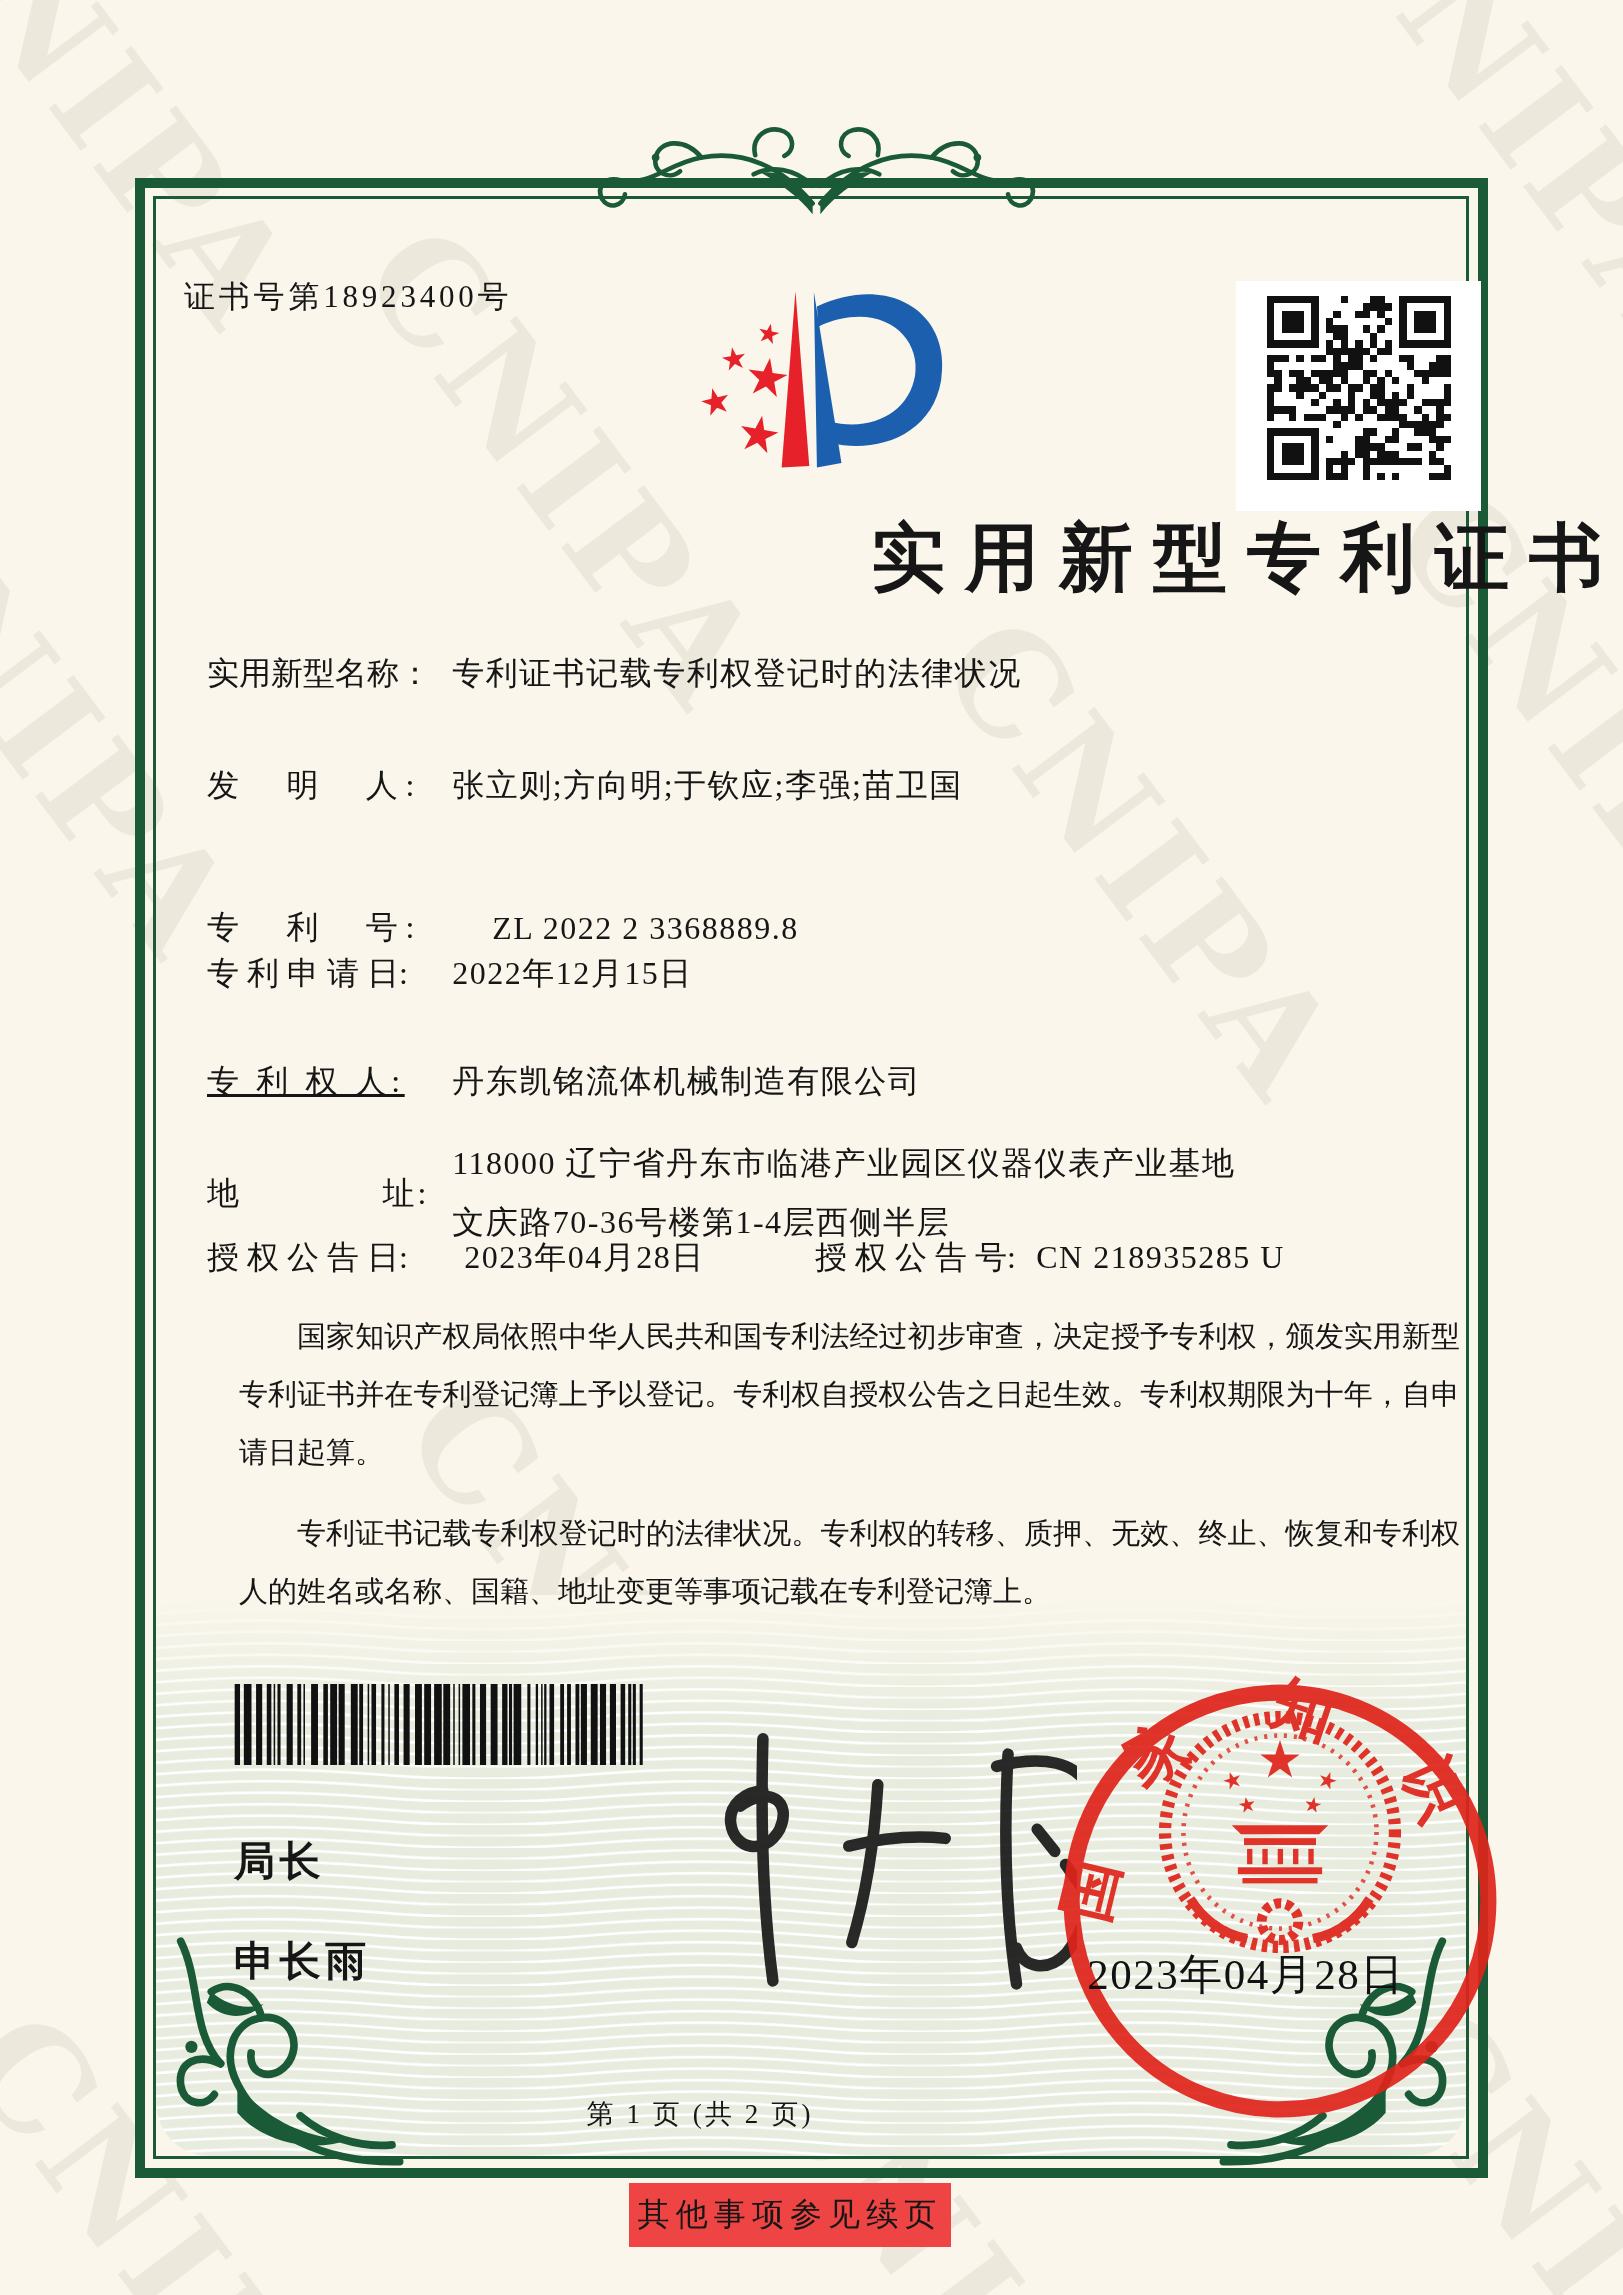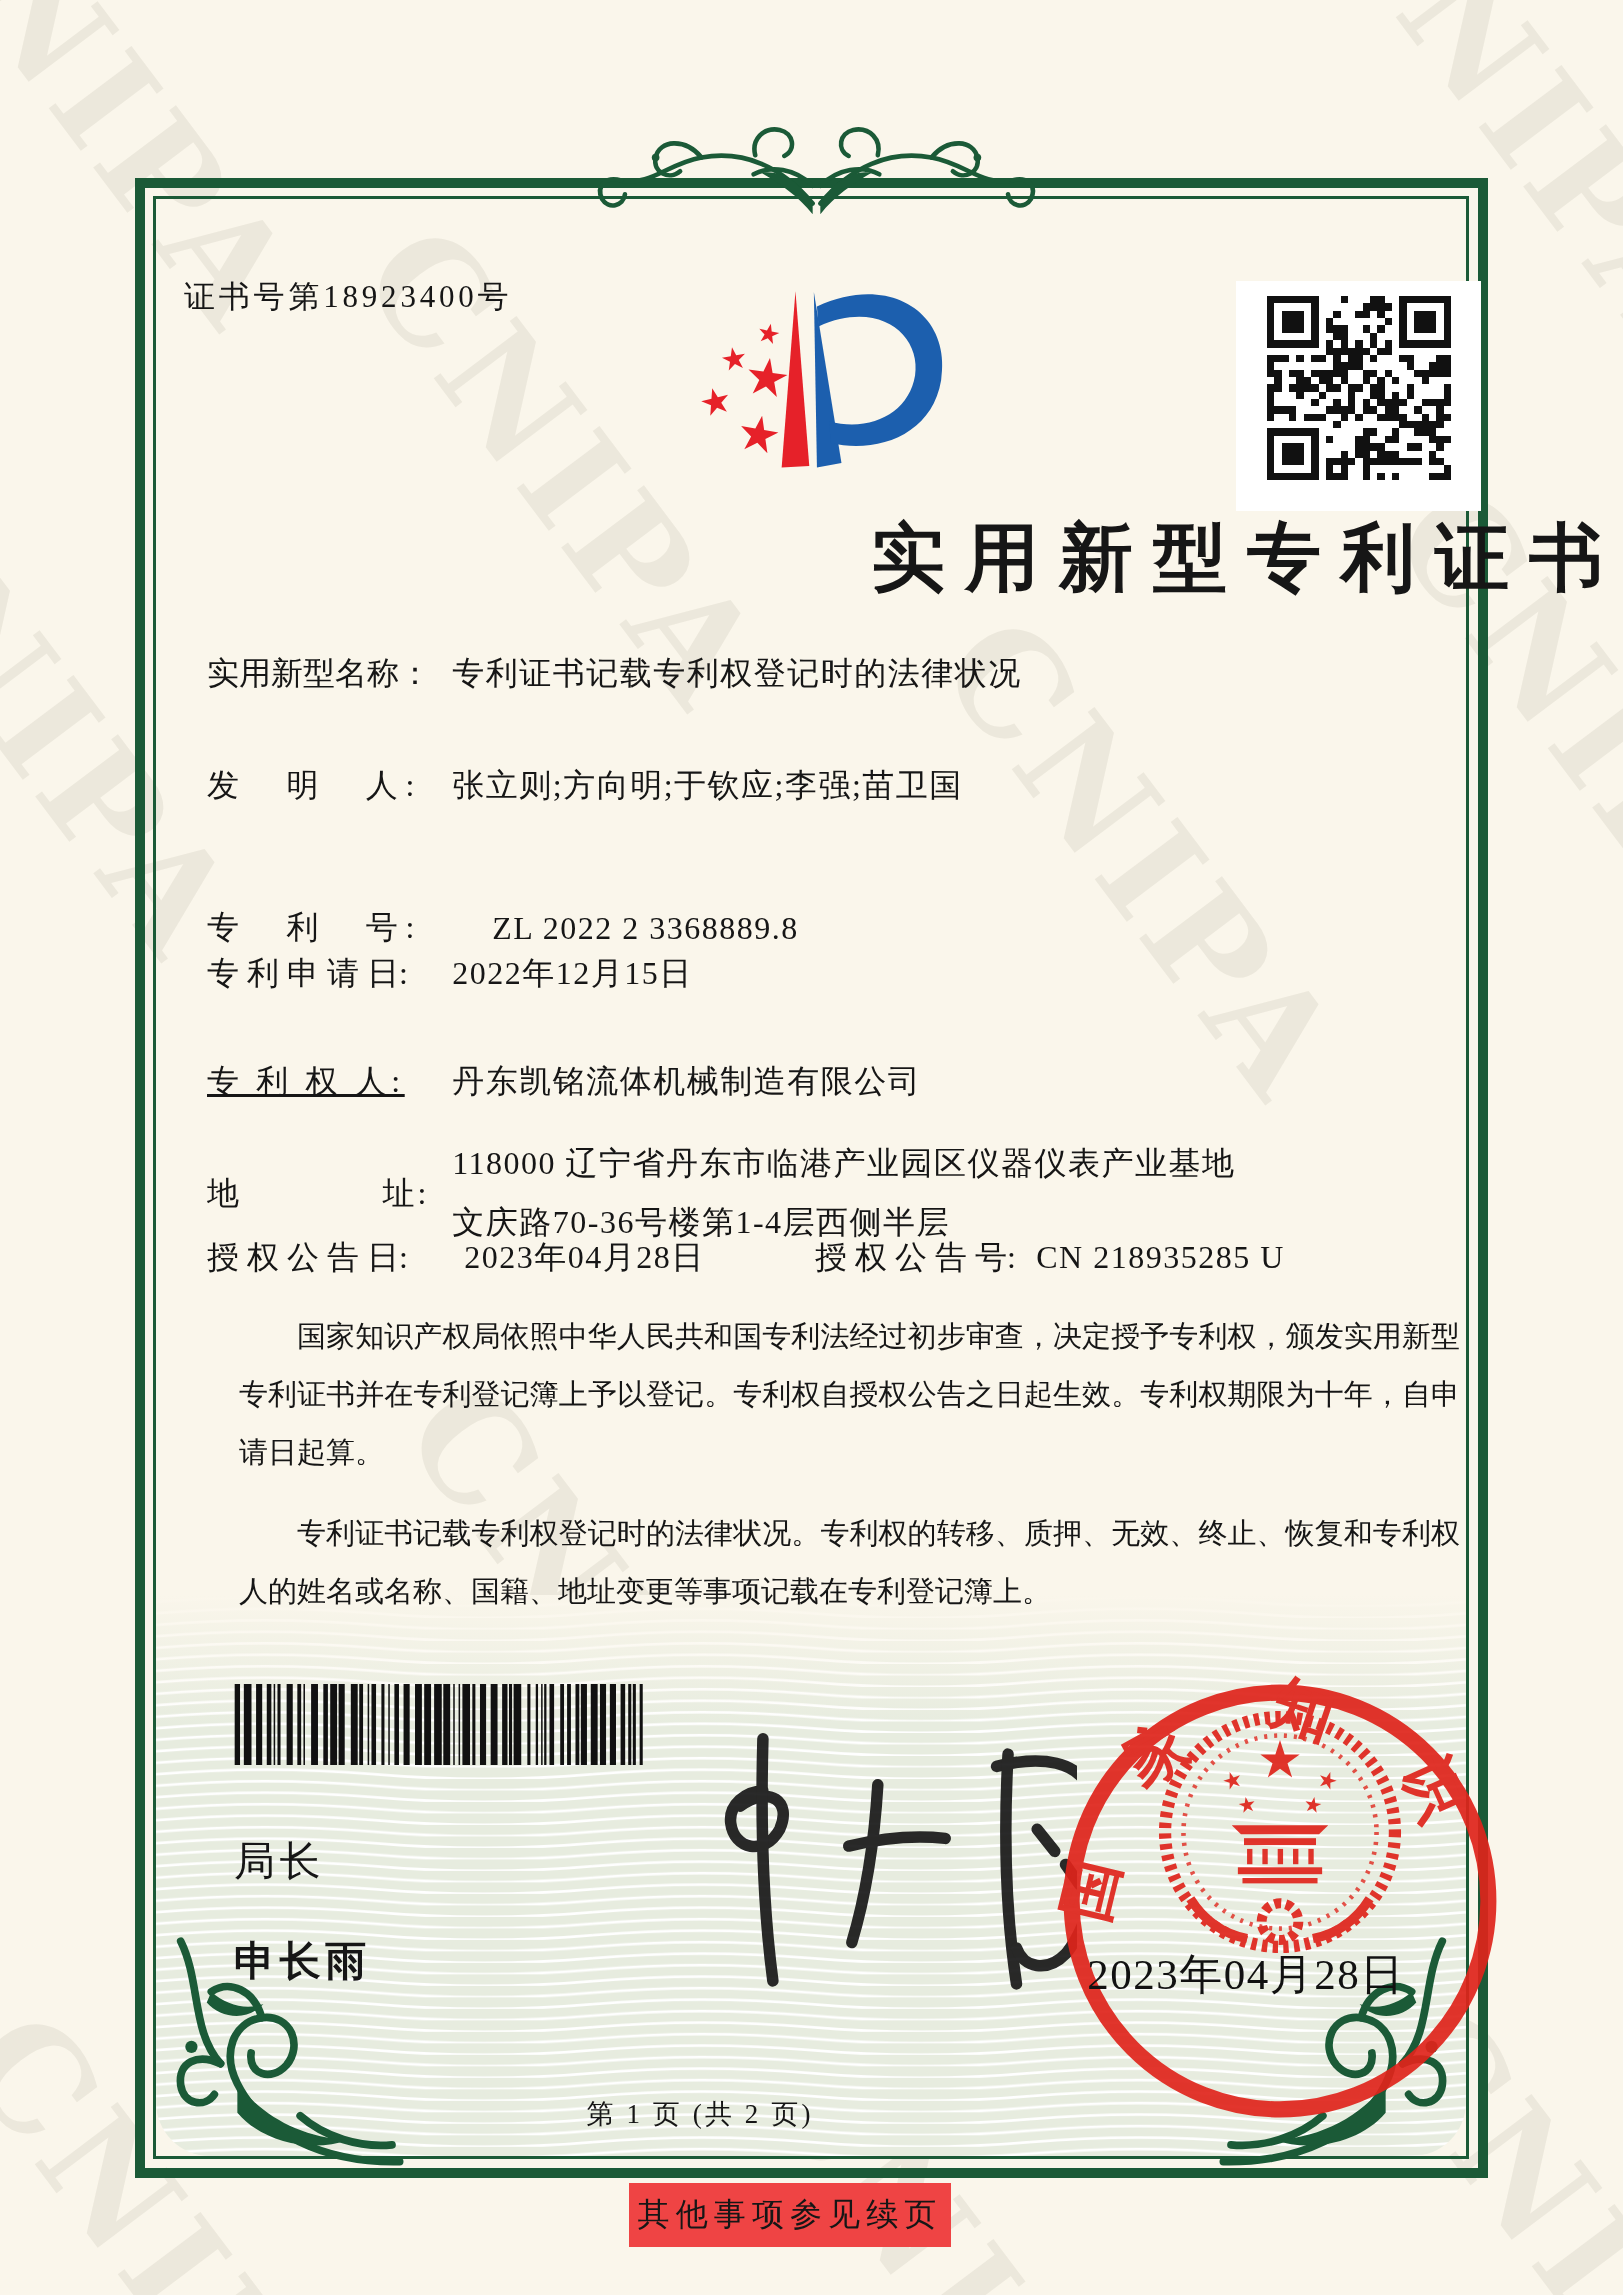--- a/index.html
+++ b/index.html
@@ -36,21 +36,21 @@
   .addr2{display:block;margin-top:15.3px;}
   .r-grant{top:1236px;}
   .grant-right{position:absolute;left:815px;top:1236px;font-size:32px;white-space:nowrap;}
   .grant-right .fvalue{padding-left:12.3px;}
   
   .legal{position:absolute;left:239px;top:1307px;width:1221px;font-size:29px;line-height:58px;
       text-align:justify;}
   .legal p{margin:0 0 23px 0;text-indent:2em;}
   
   .barcode{position:absolute;left:234px;top:1684px;}
-  .director-title{position:absolute;left:234px;top:1834px;font-size:41px;font-weight:normal;
+  .director-title{position:absolute;left:234px;top:1834px;font-size:41px;font-weight:bold;
       font-family:"Liberation Sans","DejaVu Sans",sans-serif;letter-spacing:4.6px;}
   .director-name{position:absolute;left:234px;top:1934px;font-size:41px;font-weight:bold;
       font-family:"Liberation Sans","DejaVu Sans",sans-serif;letter-spacing:4.6px;}
   .sig{position:absolute;left:648px;top:1714px;}
   .seal{position:absolute;left:1054px;top:1675px;}
   .seal-date{position:absolute;left:993px;top:1946px;width:506px;text-align:center;
       font-size:43px;letter-spacing:1.5px;color:#111;}
   .page-info{position:absolute;left:0;top:2096px;width:1400px;text-align:center;font-size:27px;
       letter-spacing:3.1px;}
   .foot-note{position:absolute;left:629px;top:2183px;width:322px;height:64px;background:#ef4444;

